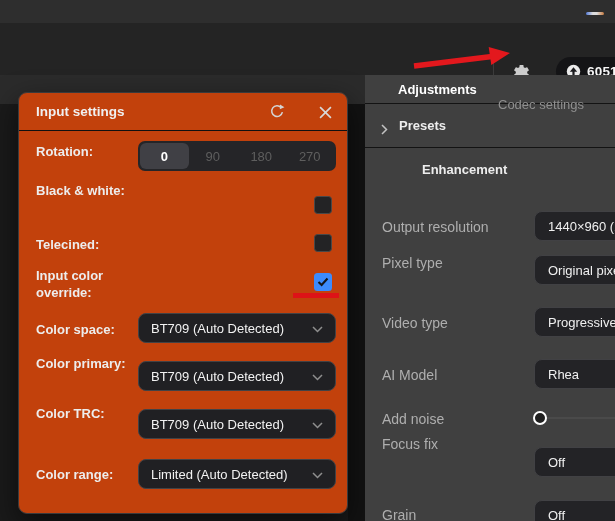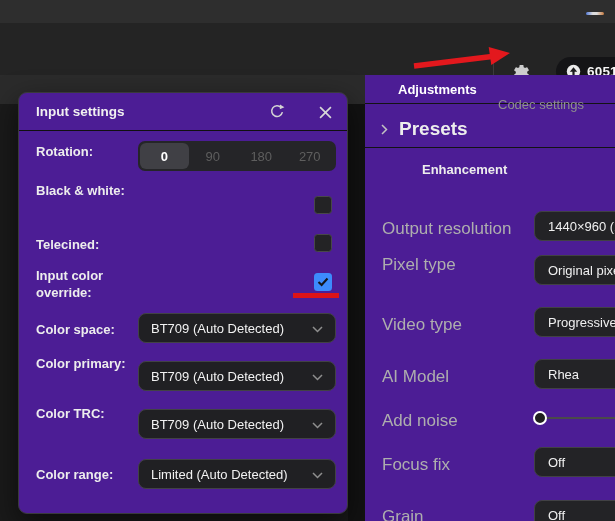--- a/index.html
+++ b/index.html
@@ -24,21 +24,21 @@
   .credits-text { color:#f5f5f5; font-weight:700; font-size:13.5px; letter-spacing:.2px; }
   .arrow-svg { left:404px; top:40px; width:112px; height:30px; pointer-events:none; }
 
   
   .left-band    { left:0; top:75px; width:365px; height:29px; background:#2b2b2b; }
   .left-content { left:0; top:104px; width:365px; height:417px; background:#1a1a1a; }
   .gap-strip    { left:348px; top:104px; width:17px; height:417px; background:#121212; }
 
   
   .dialog { left:18px; top:92px; width:330px; height:422px;
-            background:#4c1d95; border:1px solid #3a3a3c; border-radius:9px;
+            background:#c2410c; border:1px solid #3a3a3c; border-radius:9px;
             box-shadow:0 10px 28px rgba(0,0,0,.55); }
   .dlg-header { position:absolute; left:0; top:0; width:100%; height:38px;
                 border-bottom:1px solid #101010; }
   .dlg-title { position:absolute; left:17px; top:11px; font-size:13.5px; font-weight:700; color:#f0f0f0; }
   .dlg-icon { position:absolute; top:10px; width:18px; height:18px; display:flex; align-items:center; justify-content:center; cursor:pointer; }
   .dlg-refresh { left:249px; }
   .dlg-close   { left:297px; }
 
   .dlg-label { position:absolute; left:17px; font-size:13px; font-weight:700; color:#ededed; line-height:17px; width:98px; }
 
@@ -53,32 +53,32 @@
   .checkbox.checked { border:none; background:#3d8bfd; display:flex; align-items:center; justify-content:center; }
   .red-underline { position:absolute; left:274px; top:200px; width:46px; height:5px; background:#dd1317; }
 
   .dd { position:absolute; left:119px; width:198px; height:30px;
         border:1px solid #424245; border-radius:8px; background:#202023;
         display:flex; align-items:center; padding:0 12px; cursor:pointer; }
   .dd-value { font-size:13px; color:#f2f2f2; white-space:nowrap; flex:1; }
   .dd .chev { flex:none; }
 
   
-  .panel { left:365px; top:75px; width:250px; height:446px; background:#4c1d95; }
+  .panel { left:365px; top:75px; width:250px; height:446px; background:#404040; }
   .tabbar { position:absolute; left:0; top:0; width:260px; height:29px; border-bottom:1px solid #131313; }
   .tab { position:absolute; top:0; height:29px; line-height:29px; font-size:13px; cursor:pointer; }
   .tab-adjustments { left:33px; color:#ffffff; font-weight:700; }
   .tab-codec { left:133px; color:#8f8f8f; font-weight:400;margin-top:15px; }
   .presets-row { position:absolute; left:0; top:29px; width:260px; height:44px;
                  border-bottom:1px solid #131313; cursor:pointer; }
   .presets-chev { position:absolute; left:16px; top:17px; }
-  .presets-label { position:absolute; left:34px; top:14px; font-size:19px; font-weight:700; color:#ededed; }
+  .presets-label { position:absolute; left:34px; top:14px; font-size:13px; font-weight:700; color:#ededed; }
   .section-title { position:absolute; left:17px; top:87px; font-size:13px; font-weight:700; color:#ededed;padding-left:40px; }
 
-  .p-label { position:absolute; left:17px; font-size:17px; color:#aeaeae; }
+  .p-label { position:absolute; left:17px; font-size:14px; color:#aeaeae; }
   .p-dd { position:absolute; left:169px; width:118px; height:30px;
           border:1px solid #414144; border-radius:8px; background:#232326;
           display:flex; align-items:center; padding:0 13px; cursor:pointer; }
   .p-dd .dd-value { color:#f0f0f0; }
 
   .slider-track { position:absolute; left:176px; top:342px; width:112px; height:2px; background:#4a4a4a; border-radius:1px; }
   .slider-knob  { position:absolute; left:168px; top:336px; width:14px; height:14px; border-radius:50%;
                   border:2.5px solid #ffffff; background:#202020; cursor:pointer; }
 </style>
 </head>
@@ -235,21 +235,21 @@
 
   <div class="p-label" style="top:292px">AI Model</div>
   <div class="p-dd" style="top:284px">
     <span class="dd-value">Rhea</span>
   </div>
 
   <div class="p-label" style="top:336px">Add noise</div>
   <div class="slider-track"></div>
   <div class="slider-knob"></div>
 
-  <div class="p-label" style="top:380px">Focus fix</div>
+  <div class="p-label" style="top:361px">Focus fix</div>
   <div class="p-dd" style="top:372px">
     <span class="dd-value">Off</span>
   </div>
 
   <div class="p-label" style="top:432px">Grain</div>
   <div class="p-dd" style="top:425px">
     <span class="dd-value">Off</span>
   </div>
 </div>
 

